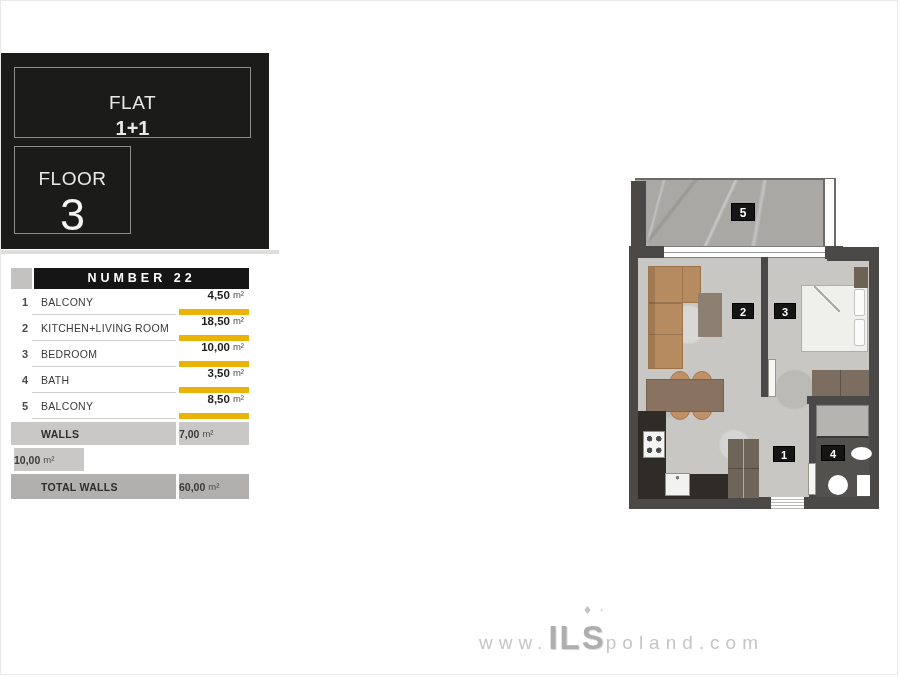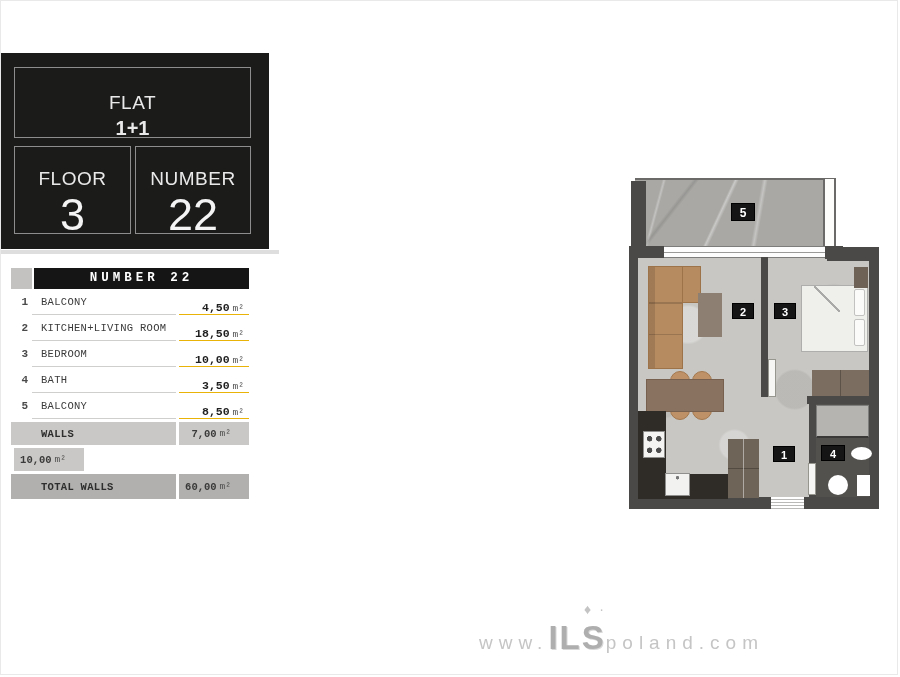--- a/index.html
+++ b/index.html
@@ -13,40 +13,40 @@
   .ibox { position:absolute; border:1px solid #8d8d8d; color:#e9e9e9; display:flex;
           flex-direction:column; align-items:center; justify-content:center; }
   .ibox-flat   { left:13px; top:14px;  width:237px; height:71px; }
   .ibox-floor  { left:13px; top:93px;  width:117px; height:88px; }
   .ibox-number { left:134px; top:93px; width:116px; height:88px; }
   .ibox .lbl  { font-size:19px; letter-spacing:.5px; line-height:24px;margin-top:26px; }
   .ibox .big  { font-size:45px; line-height:48px; color:#f4f4f4; }
   .ibox-flat .val { font-size:20px; font-weight:bold; line-height:26px; }
 
   
-  .area-table { position:absolute; left:10px; top:267px; width:238px; font-size:10.5px; color:#3a3a3a;font-family:Liberation Mono, monospace; }
+  .area-table { position:absolute; left:10px; top:267px; width:238px; font-size:10.5px; color:#3a3a3a; }
   .at-header { display:flex; height:21px; }
   .at-corner { width:21px; background:#c3c2c0; }
   .at-title  { flex:1; margin-left:2px; background:#151515; color:#fff; font-weight:bold;
                font-size:12.5px; letter-spacing:4px; text-align:center; line-height:21px; }
   .at-row { display:flex; height:26px; align-items:stretch; }
   .at-num { width:21px; text-align:right; padding-right:4px; font-weight:bold; font-size:11px;
             color:#4a4a4a; display:flex; align-items:center; justify-content:flex-end; }
   .at-label { flex:1; display:flex; align-items:center; padding-left:9px; letter-spacing:.3px;
               border-bottom:1px solid #cfcfcd; }
   .at-gap { width:3px; }
-  .at-value { width:70px; display:flex; align-items:flex-end; justify-content:flex-end;
-              padding-right:5px; border-bottom:1px solid #eab308; }
+  .at-value { width:70px; display:flex; align-items:flex-start; justify-content:flex-end;
+              padding-right:5px; border-bottom:6px solid #eab308; }
   .at-value b { font-size:11.5px; color:#1f1f1f; }
   .at-unit { font-size:9.5px; color:#4d4d4d; margin-left:3px; }
   .at-srow { display:flex; height:23px; margin-top:3px; }
   .at-slabel { width:165px; background:#c9c8c6; display:flex; align-items:center;
                padding-left:30px; font-weight:bold; letter-spacing:.3px; color:#2e2e2e; }
   .at-svalue { width:70px; margin-left:3px; background:#c9c8c6; display:flex; align-items:center;
-               justify-content:flex-end; padding-right:18px; }
+               padding-right:0; }
   .at-total .at-slabel, .at-total .at-svalue { background:#b1b0ae; }
   .at-total { height:25px; }
 
   
   #plan { position:absolute; left:628px; top:168px; width:250px; height:340px; }
   #plan > div { position:absolute; }
   .marble { background-color:#a9a8a5;
     background-image:
       linear-gradient(115deg, rgba(255,255,255,0) 44%, rgba(255,255,255,.38) 45%, rgba(255,255,255,0) 46.5%),
       linear-gradient(100deg, rgba(255,255,255,0) 63%, rgba(255,255,255,.32) 64.5%, rgba(255,255,255,0) 66%),
@@ -139,24 +139,20 @@
 
   <div class="info-panel">
     <div class="ibox ibox-flat">
       <div class="lbl">FLAT</div>
       <div class="val">1+1</div>
     </div>
     <div class="ibox ibox-floor">
       <div class="lbl">FLOOR</div>
       <div class="big">3</div>
     </div>
-    <div class="ibox ibox-number">
-      <div class="lbl">NUMBER</div>
-      <div class="big">22</div>
-    </div>
   </div>
   <div class="panel-shadow"></div>
 
   <div class="area-table">
     <div class="at-header">
       <div class="at-corner"></div>
       <div class="at-title">NUMBER 22</div>
     </div>
 
     <div class="at-row">

